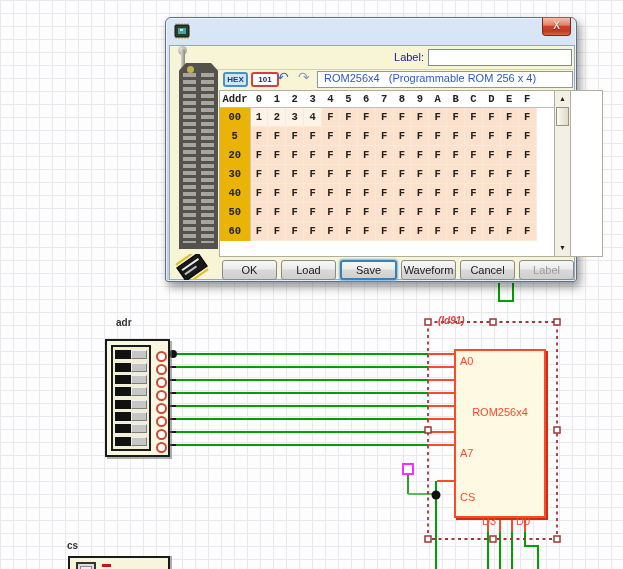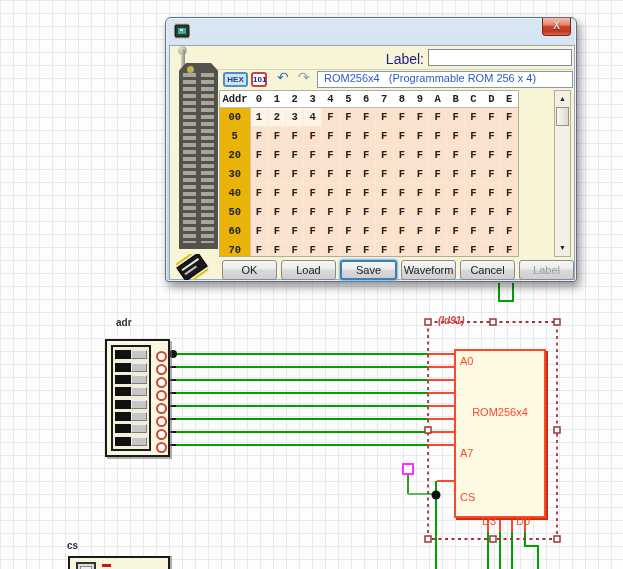--- a/index.html
+++ b/index.html
@@ -88,39 +88,39 @@
   .socket{
     position:absolute;left:9px;top:17px;width:39px;height:186px;background:#54524c;
     clip-path:polygon(18% 0,82% 0,100% 4%,100% 100%,0 100%,0 4%);
   }
   .slot-col{position:absolute;top:10px;width:13px;height:170px;
     background:repeating-linear-gradient(#a8a69c 0 4px,#54524c 4px 7px);}
   .slot-col.l{left:4px;} .slot-col.r{left:22px;}
   .chip-bottom{position:absolute;left:4px;top:208px;width:36px;height:26px;}
 
   .label-text{position:absolute;left:210px;top:5px;width:44px;text-align:right;
-    font-size:14px;color:#20208a;}
+    font-size:11px;color:#20208a;}
   .label-input{position:absolute;left:258px;top:3px;width:144px;height:17px;box-sizing:border-box;
     border:1px solid #7a8a9a;background:#fff;font-size:11px;padding:0 3px;}
   .sep{position:absolute;left:48px;right:1px;top:23px;border-top:1px solid #d5d1b4;}
 
   .mini-btn{position:absolute;top:26px;height:15px;box-sizing:border-box;border-radius:3px;
     font-size:8px;font-weight:bold;text-align:center;line-height:12px;}
   .hex-btn{left:53px;width:25px;border:2px solid #4a90c8;background:#cfe5f7;color:#1a3a8a;}
-  .bin-btn{left:81px;width:16px;border:2px solid #d04040;background:#fff;color:#22228a;}
+  .bin-btn{left:81px;width:28px;border:2px solid #d04040;background:#fff;color:#22228a;}
   .undo{position:absolute;left:107px;top:23px;font-size:14px;color:#3a6ac0;}
   .redo{position:absolute;left:128px;top:23px;font-size:14px;color:#8a9ab8;}
   .combo{
     position:absolute;left:147px;top:25px;width:256px;height:17px;box-sizing:border-box;
     border:1px solid #8898a8;background:#fff;color:#2a5ac8;font-size:11px;
     padding:0 0 0 6px;white-space:pre;overflow:hidden;
   }
 
   .table-wrap{
-    position:absolute;left:49px;top:44px;width:300px;height:167px;
+    position:absolute;left:49px;top:44px;width:384px;height:167px;
     background:#fff;border:1px solid #b2ae9c;box-sizing:border-box;overflow:hidden;
   }
   table.rom{border-collapse:collapse;table-layout:fixed;width:334px;
     font-family:"Liberation Mono",monospace;font-size:10.5px;font-weight:bold;color:#222;}
   table.rom th,table.rom td{padding:0;height:18px;text-align:center;overflow:hidden;}
   table.rom th{background:#fff;border-bottom:1px solid #c0c0c0;font-weight:bold;height:16px;}
   th.addr-h{width:30px;text-align:left;padding-left:3px;}
   td.addr{width:30px;background:#eab308;text-align:right;padding-right:5px;
     border-right:1px solid #cdc9b2;}
   td.val{width:12px;background:#fce1cc;border:1px solid #f6ead9;}
@@ -496,40 +496,20 @@
                 <td class="val">F</td>
                 <td class="val">F</td>
                 <td class="val">F</td>
                 <td class="val">F</td>
                 <td class="val">F</td>
                 <td class="val">F</td>
                 <td class="val">F</td>
                 <td class="val">F</td>
                 <td class="fill"></td>
               </tr>
-              <tr>
-                <td class="addr">70</td>
-                <td class="val">F</td>
-                <td class="val">F</td>
-                <td class="val">F</td>
-                <td class="val">F</td>
-                <td class="val">F</td>
-                <td class="val">F</td>
-                <td class="val">F</td>
-                <td class="val">F</td>
-                <td class="val">F</td>
-                <td class="val">F</td>
-                <td class="val">F</td>
-                <td class="val">F</td>
-                <td class="val">F</td>
-                <td class="val">F</td>
-                <td class="val">F</td>
-                <td class="val">F</td>
-                <td class="fill"></td>
-              </tr>
             </tbody>
         </table>
       </div>
       <div class="vscroll">
         <div class="sb-btn sb-up">▲</div>
         <div class="sb-thumb"></div>
         <div class="sb-btn sb-down">▼</div>
       </div>
 
       <div class="dlg-buttons" id="dlg-buttons">

